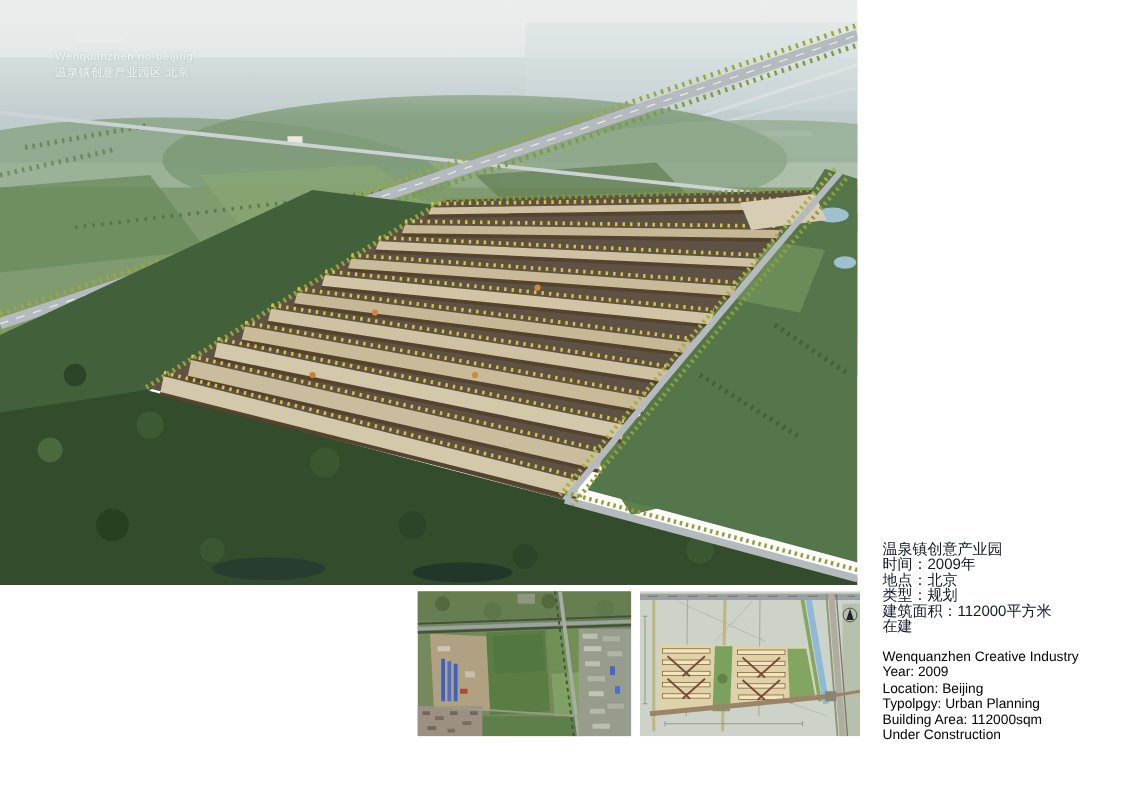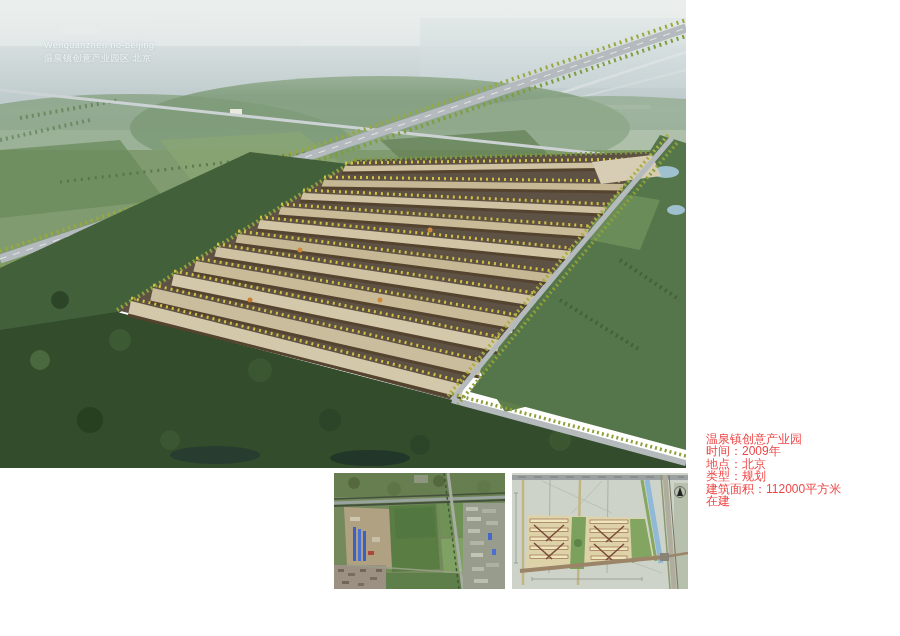--- a/index.html
+++ b/index.html
@@ -8,21 +8,21 @@
   .abs{position:absolute;}
   svg{display:block;}
   
   .main-render{left:0;top:0;width:752px;height:468px;}
   .watermark{left:44px;top:39px;color:rgba(255,255,255,.8);font-size:9px;line-height:13px;
              letter-spacing:.5px;text-shadow:0 0 2px rgba(120,150,160,.5);}
   
   .thumb-satellite{left:334px;top:473px;width:171px;height:116px;}
   .thumb-siteplan{left:512px;top:473px;width:176px;height:116px;}
   
-  .info-cn{left:706px;top:433px;color:#ef4444;font-size:12px;line-height:12.4px;white-space:nowrap;}
+  .info-cn{left:706px;top:433px;color:#0f172a;font-size:12px;line-height:12.4px;white-space:nowrap;}
   .info-en{left:706px;top:520px;color:#000;font-size:11px;line-height:12.4px;white-space:nowrap;}
   .info-cn div,.info-en div{height:12.4px;}
 </style>
 </head>
 <body>
 
 <div class="page">
 
   <div class="abs main-render">
     <svg width="686" height="468" viewBox="0 0 686 468">
@@ -275,14 +275,22 @@
 
   <div class="abs info-cn">
     <div>温泉镇创意产业园</div>
     <div>时间：2009年</div>
     <div>地点：北京</div>
     <div>类型：规划</div>
     <div>建筑面积：112000平方米</div>
     <div>在建</div>
   </div>
 
+  <div class="abs info-en">
+    <div>Wenquanzhen Creative Industry</div>
+    <div>Year: 2009</div>
+    <div>Location: Beijing</div>
+    <div>Typolpgy: Urban Planning</div>
+    <div>Building Area: 112000sqm</div>
+    <div>Under Construction</div>
+  </div>
 
 </div>
 
 </body></html>

